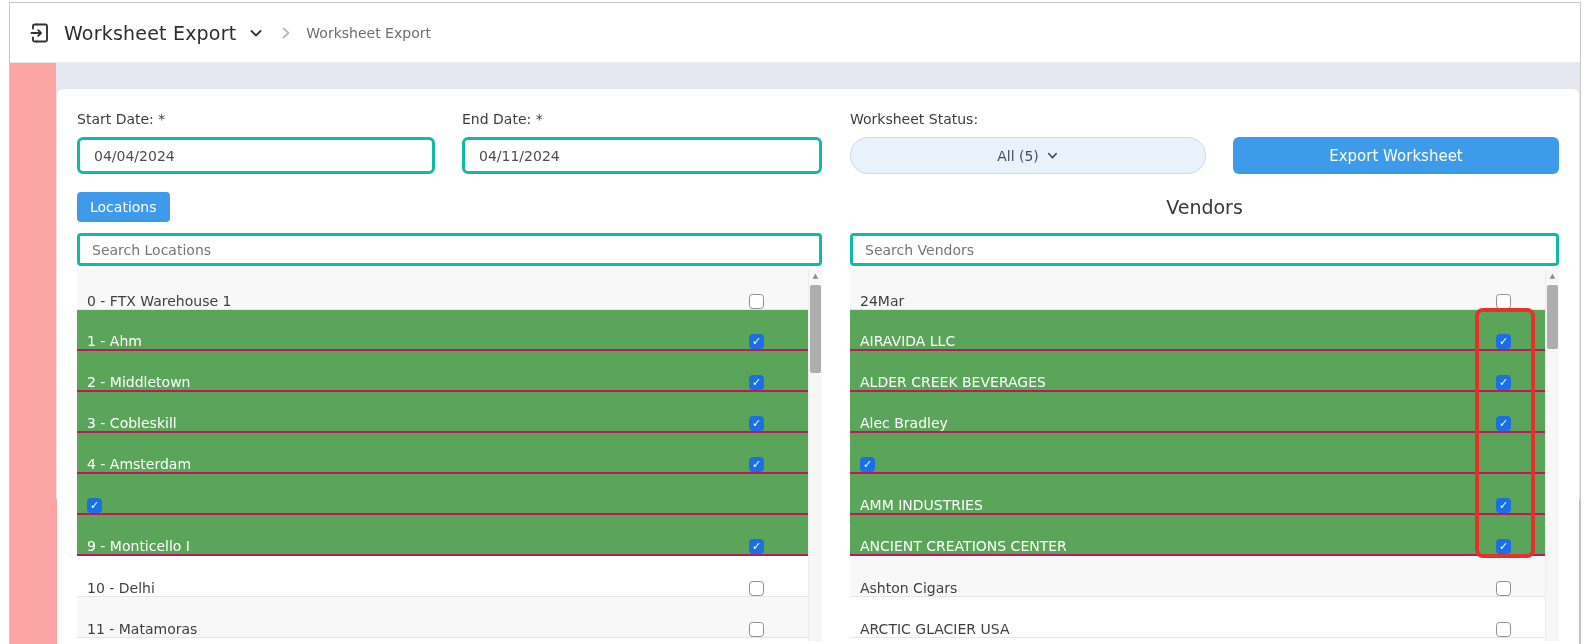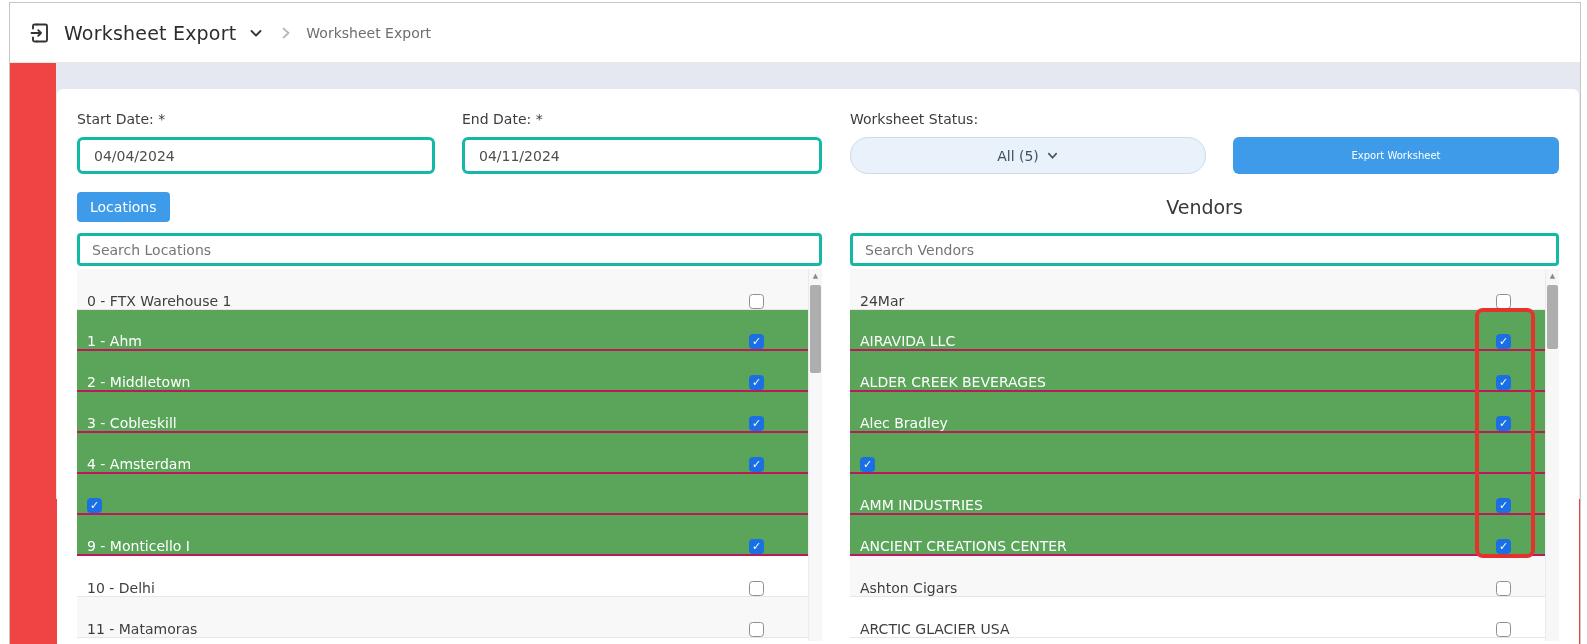--- a/index.html
+++ b/index.html
@@ -1,19 +1,19 @@
 <!DOCTYPE html>
 <html><head>
 <meta charset="utf-8">
 <style>
   * { margin:0; padding:0; box-sizing:border-box; }
   html,body { width:1587px; height:644px; overflow:hidden; background:#ffffff;
     font-family:"DejaVu Sans","Liberation Sans",sans-serif; }
   .frame { position:absolute; left:9px; top:2px; width:1572px; height:642px;
-    border:1px solid #c6c6c6; border-bottom:none; background:#ef4444; overflow:hidden; }
+    border:1px solid #c6c6c6; border-bottom:none; background:#fca5a5; overflow:hidden; }
 
   
   .topbar { height:60px; background:#ffffff; border-bottom:1px solid #e9e9e9;
     display:flex; align-items:center; padding-left:18px; }
   .doc-icon { width:24px; height:24px; margin-right:12px; display:inline-flex; }
   .page-title { font-size:19px; color:#2d2d2d; font-weight:500; letter-spacing:.2px; }
   .title-chev { margin-left:12px; display:inline-flex; }
   .crumb-sep { margin:0 14px 0 16px; display:inline-flex; }
   .breadcrumb { font-size:14px; color:#6e6e6e; }
 
@@ -26,21 +26,21 @@
   .field-label { font-size:14px; color:#3c3c3c; margin-bottom:7px; height:19px; }
   .field-row { display:grid; grid-template-columns:358px 360px; column-gap:27px; }
   .field-row-right { display:grid; grid-template-columns:356px 1fr; column-gap:27px; }
   .text-input { width:100%; height:37px; border:3px solid #14b8a6; border-radius:6px;
     font-size:14px; color:#4e4e4e; padding:0 14px; background:#fff; outline:none;
     font-family:"DejaVu Sans","Liberation Sans",sans-serif; }
   .status-btn { height:37px; width:100%; background:#e9f1fb; border:1px solid #ccdaeb;
     border-radius:18px; display:flex; align-items:center; justify-content:center;
     font-size:14px; color:#44505c; cursor:pointer; gap:7px; }
   .export-btn { height:37px; width:100%; margin-top:26px; background:#3e9bea; border:none;
-    border-radius:6px; color:#ffffff; font-size:10px; cursor:pointer;
+    border-radius:6px; color:#ffffff; font-size:15px; cursor:pointer;
     font-family:"DejaVu Sans","Liberation Sans",sans-serif; }
 
   .tabs-row { margin-top:17px; height:32px; display:flex; align-items:center; }
   .tab-active { background:#3e9bea; color:#ffffff; font-size:14px; border-radius:4px;
     padding:7px 13px; cursor:pointer; }
   .tab-inactive { color:#3e9bea; font-size:14px; padding:7px 13px; cursor:pointer; }
   .vendors-title { margin-top:17px; height:32px; display:flex; align-items:center;
     justify-content:center; font-size:19px; color:#383838; }
 
   .search-input { margin-top:10px; height:33px; border-radius:4px; padding:0 12px; }

